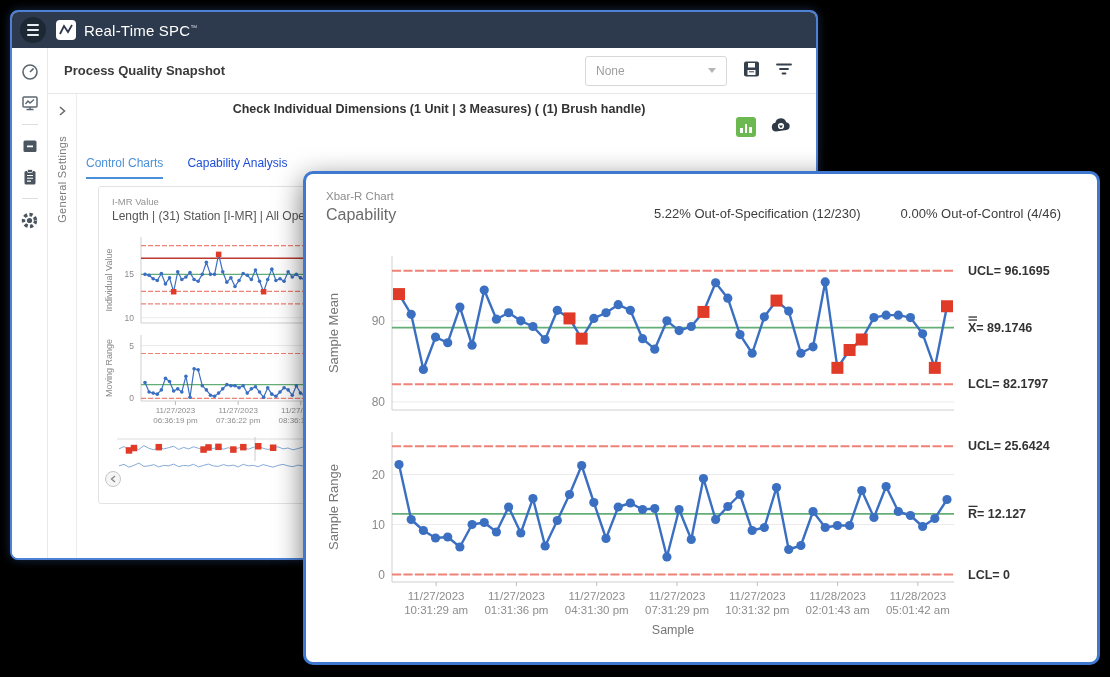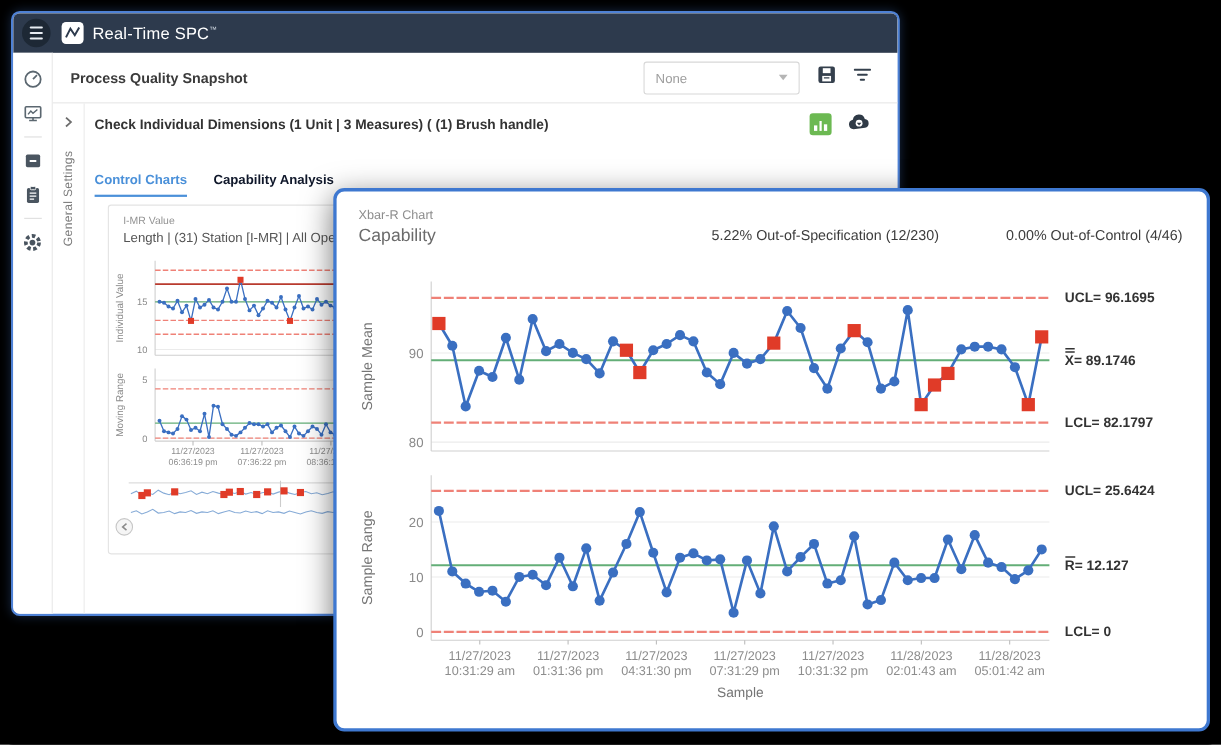--- a/index.html
+++ b/index.html
@@ -40,45 +40,45 @@
   .sel-none { width:142px; height:30px; color:#9e9e9e; }
   .caret-g { width:0; height:0; border-left:4px solid transparent; border-right:4px solid transparent; border-top:5px solid #b5b5b5; }
 
   
   .gs-strip { position:absolute; left:36px; top:82px; width:29px; bottom:0; border-right:1px solid #ececec;
     display:flex; flex-direction:column; align-items:center; padding-top:10px; }
   .gs-label { margin-top:14px; writing-mode:vertical-rl; transform:rotate(180deg); font-size:11px; color:#7b7b7b; letter-spacing:.3px; }
 
   
   .main { position:absolute; left:65px; top:82px; right:0; bottom:0; }
-  .panel-row { position:absolute; top:8px; left:9px; right:24px; height:22px; display:flex; align-items:center; }
+  .panel-row { position:absolute; top:8px; left:9px; right:24px; height:22px; display:flex; align-items:center;flex-direction:column; }
   .panel-title { font-size:12.5px; font-weight:700; color:#333; }
   .panel-icons { margin-left:auto; display:flex; align-items:center; gap:14px; }
   .green-btn { width:20px; height:20px; border-radius:3px; background:#6cb952; display:flex; align-items:flex-end;
     justify-content:center; gap:2px; padding-bottom:4px; cursor:pointer; }
   .green-btn i { display:block; width:2.5px; background:#fff; }
   .controls-row { position:absolute; top:30px; left:9px; height:28px; display:flex; align-items:center; gap:12px; }
   .fm-label { font-size:12px; color:#555; }
   .sel-all { width:112px; height:28px; background:#fafafa; color:#444; }
   .sel-st  { width:180px; height:28px; background:#fafafa; color:#444; }
   .tabs-row { position:absolute; top:62px; left:9px; display:flex; gap:24px; }
-  .tab { font-size:12px; font-weight:700; padding-bottom:7px; cursor:pointer; }
+  .tab { font-size:12px; font-weight:400; padding-bottom:7px; cursor:pointer; }
   .tab.active { color:#4a90d9; border-bottom:2px solid #4a90d9; }
-  .tab.inactive { color:#0f172a; }
+  .tab.inactive { color:#1d4ed8; }
 
   .card { position:absolute; top:92px; left:21px; width:710px; height:318px; border:1px solid #e3e3e3; border-radius:3px; background:#fff; }
   .imr-t1 { position:absolute; left:13px; top:9px; font-size:9.5px; color:#929292; }
   .imr-t2 { position:absolute; left:13px; top:22px; font-size:12px; color:#555; }
 
   
   .modal { position:absolute; left:303px; top:171px; width:797px; height:494px; background:#ffffff;
     border:3px solid #3e78d0; border-radius:10px; box-shadow:0 8px 28px rgba(0,0,0,.55); overflow:hidden; }
   .m-t1 { position:absolute; left:20px; top:16px; font-size:11.5px; color:#8d8d8d; }
   .m-t2 { position:absolute; left:20px; top:32px; font-size:16px; color:#6b6b6b; }
-  .m-stats { position:absolute; top:32px; right:22px; display:flex; gap:61px; }
+  .m-stats { position:absolute; top:32px; right:36px; display:flex; gap:40px; }
   .m-stat { font-size:13px; color:#3d3d3d; }
   #xbar-svg { position:absolute; left:8px; top:66px; }
   #imr-svg { position:absolute; left:2px; top:42px; }
   #strip-svg { position:absolute; left:4px; top:248px; }
 </style>
 </head>
 <body>
 
 <div class="stage">
 

